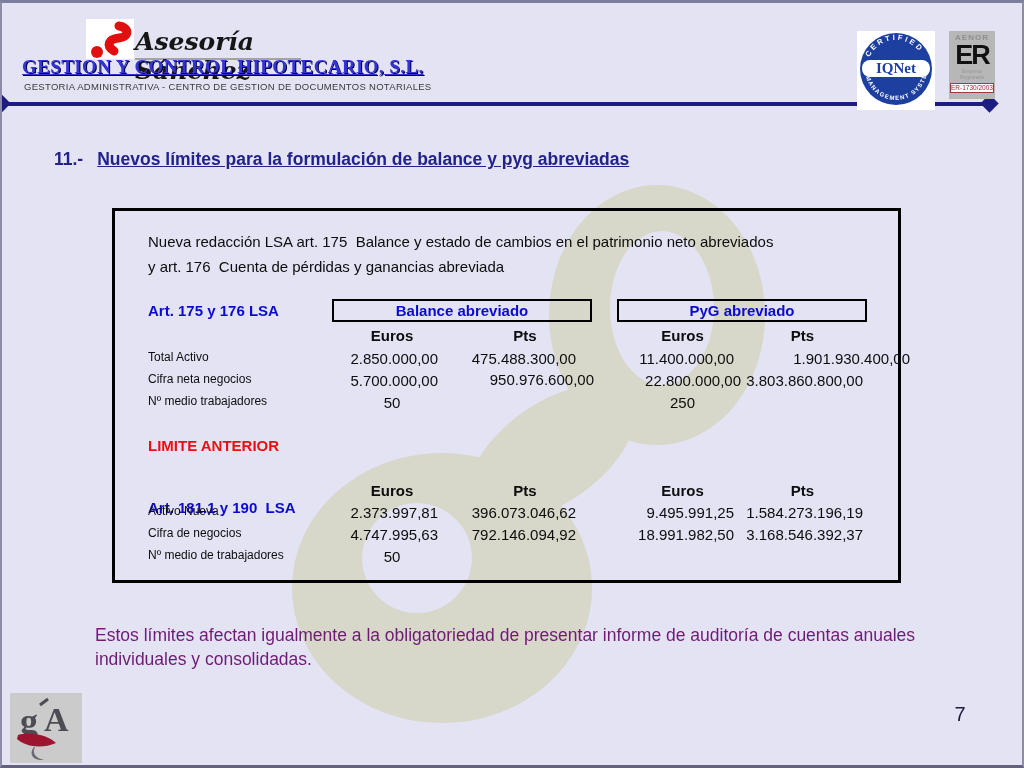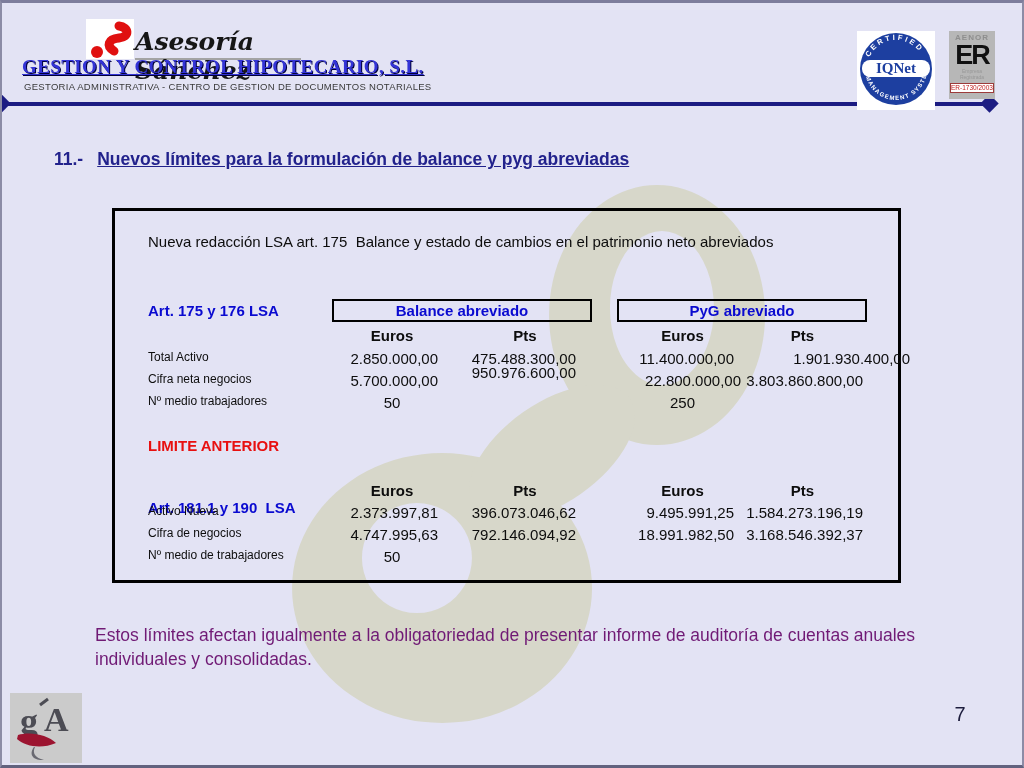--- a/index.html
+++ b/index.html
@@ -105,41 +105,42 @@
     <div class="code">ER-1730/2003</div>
   </div>
 
   <div id="title" class="abs">
     <span>11.-</span><span class="u">Nuevos límites para la formulación de balance y pyg abreviadas</span>
   </div>
 
   <div id="content-box" class="abs">
 
     <div class="line" style="left:33px;top:22px;">Nueva redacción LSA art. 175  Balance y estado de cambios en el patrimonio neto abreviados</div>
+    <div class="line" style="left:33px;top:47px;">y art. 176  Cuenta de pérdidas y ganancias abreviada</div>
 
     <div class="line blue" style="left:33px;top:91px;">Art. 175 y 176 LSA</div>
     <div class="grp-box blue" style="left:217px;top:88px;width:260px;">Balance abreviado</div>
     <div class="grp-box blue" style="left:502px;top:88px;width:250px;">PyG abreviado</div>
 
     <div class="hdr c1h" style="top:116px;">Euros</div>
     <div class="hdr c2h" style="top:116px;">Pts</div>
     <div class="hdr c3h" style="top:116px;">Euros</div>
     <div class="hdr c4h" style="top:116px;">Pts</div>
 
     <div>
       <div class="lbl" style="top:139px;">Total Activo</div>
       <div class="num n1" style="top:139px;">2.850.000,00</div>
       <div class="num n2" style="top:139px;">475.488.300,00</div>
       <div class="num n3" style="top:139px;">11.400.000,00</div>
       <div class="num n4" style="top:139px;padding-left:47px;">1.901.930.400,00</div>
     </div>
     <div>
       <div class="lbl" style="top:161px;">Cifra neta negocios</div>
       <div class="num n1" style="top:161px;">5.700.000,00</div>
-      <div class="num n2" style="top:153px;">950.976.600,00</div>
+      <div class="num n2" style="top:160px;margin-left:18px;">950.976.600,00</div>
       <div class="num n3" style="top:161px;margin-left:7px;">22.800.000,00</div>
       <div class="num n4" style="top:161px;">3.803.860.800,00</div>
     </div>
     <div>
       <div class="lbl" style="top:183px;">Nº medio trabajadores</div>
       <div class="cnum c1h" style="top:183px;">50</div>
       <div class="cnum c3h" style="top:183px;">250</div>
     </div>
 
     <div class="line red" style="left:33px;top:226px;">LIMITE ANTERIOR</div>

